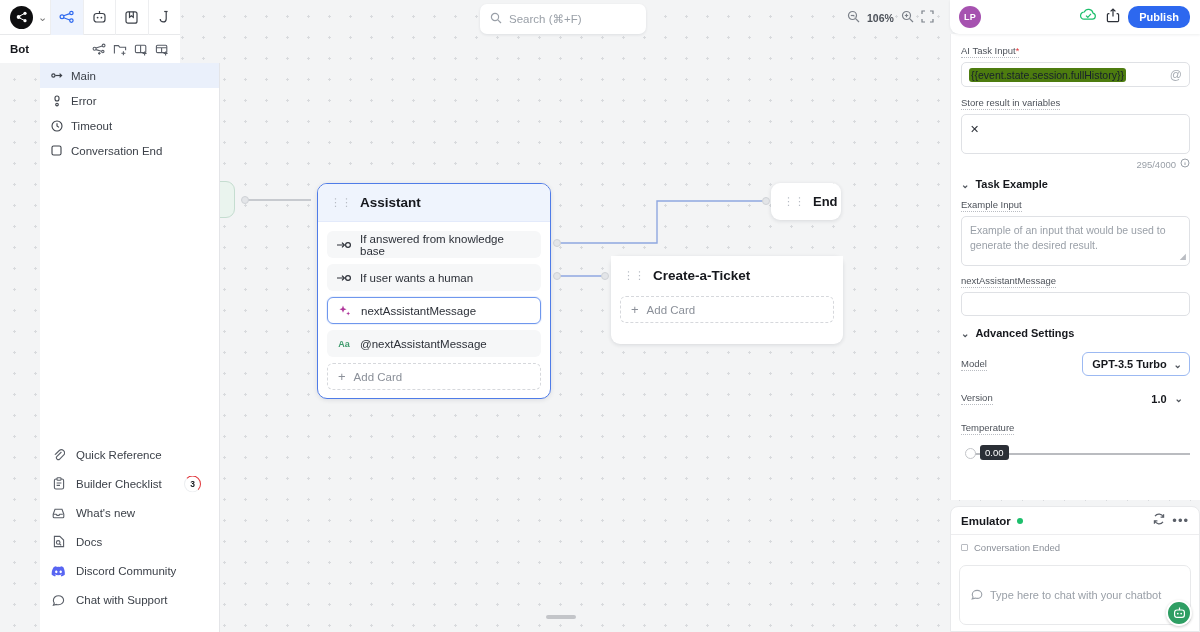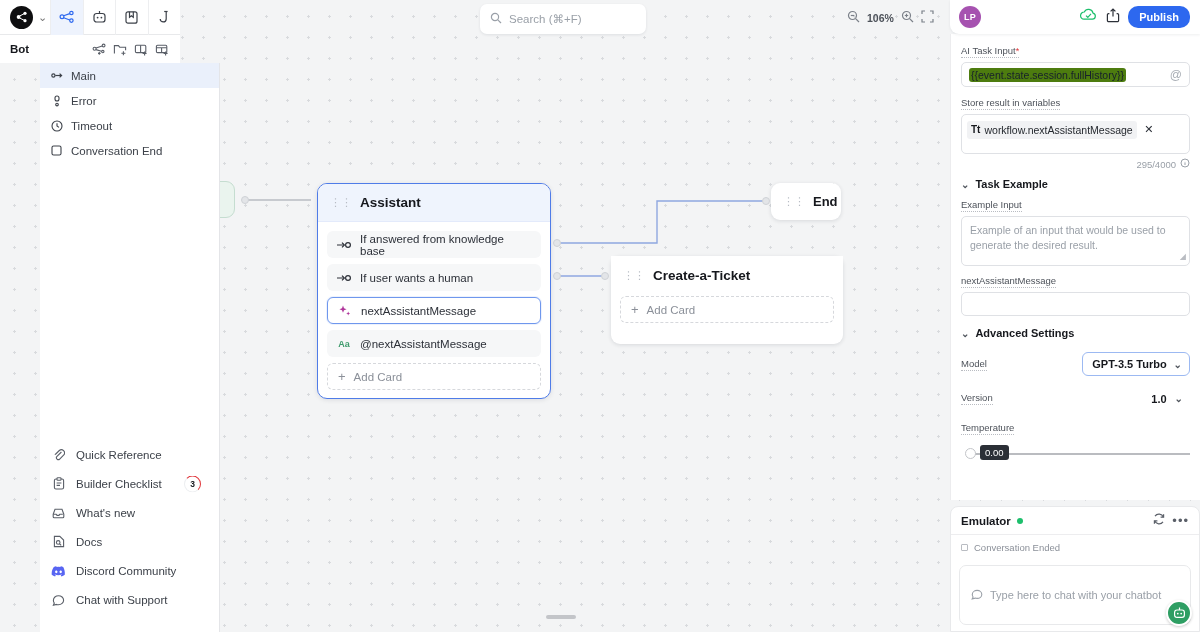--- a/index.html
+++ b/index.html
@@ -614,24 +614,20 @@
   <div class="fld-label">
     <span>AI Task Input</span><span class="req">*</span>
   </div>
   <div class="txt-input">
     <span class="var-chip-green">{{event.state.session.fullHistory}}</span>
     <span class="at-ic">@</span>
   </div>
 
   <div class="fld-label" style="margin-top:10px;">Store result in variables</div>
   <div class="store-box">
-    <span class="store-chip">
-      <span class="tt">Tt</span>
-      <span>workflow.nextAssistantMessage</span>
-    </span>
     <span class="chip-x">✕</span>
   </div>
 
   <div class="counter">
     <span>295/4000</span>
     <span>
       <svg width="10" height="10" viewBox="0 0 10 10" fill="none" stroke="#9aa0a8" stroke-width="1">
           <circle cx="5" cy="5" r="4"></circle>
           <path d="M5 4.4v2.6M5 3.1v.1"></path>
         </svg>

